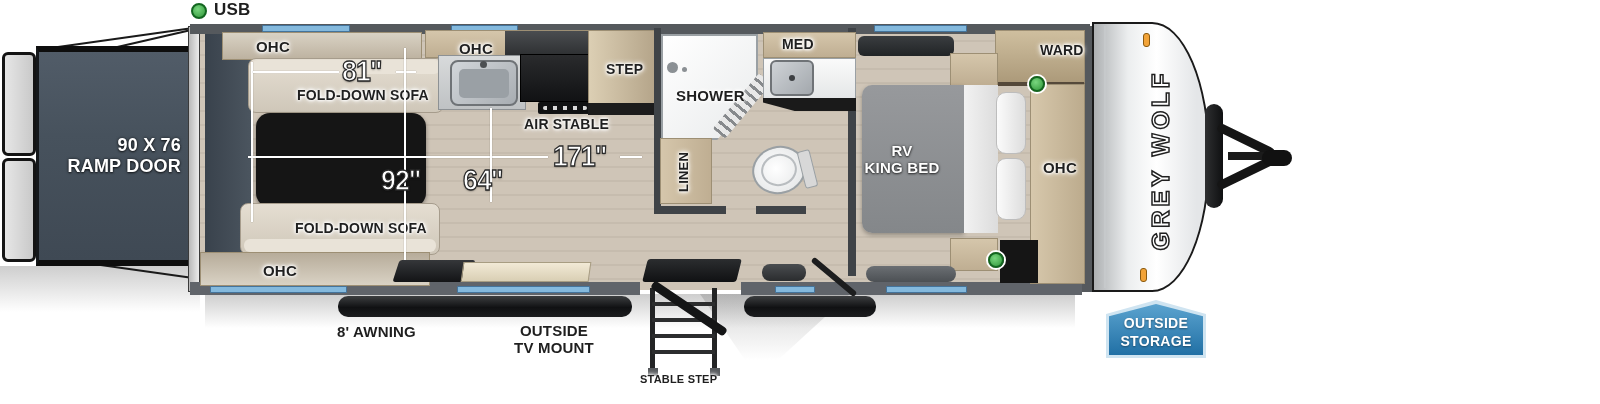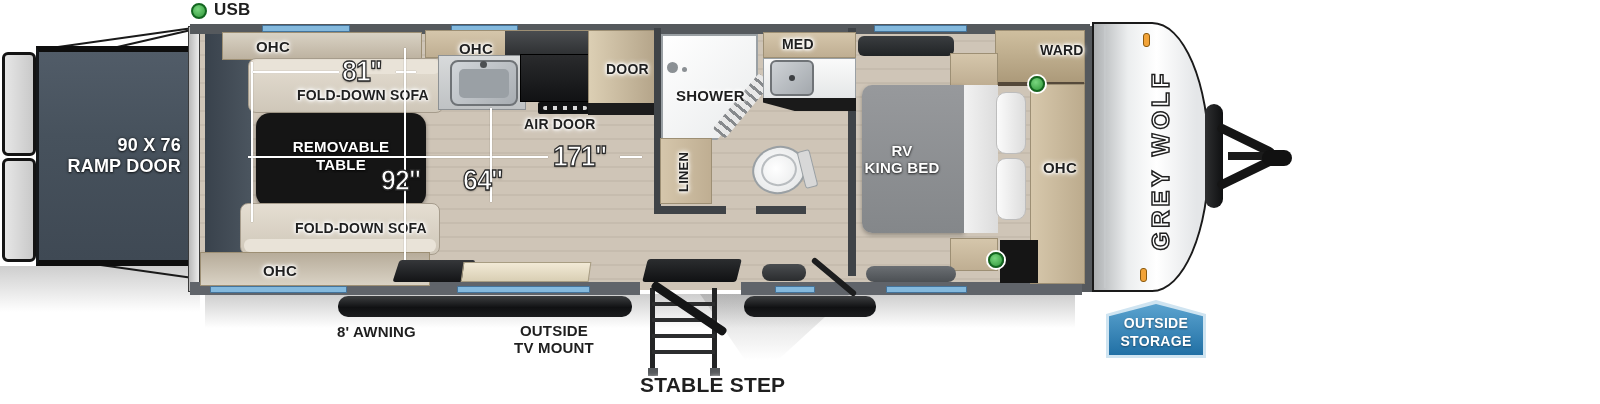--- a/index.html
+++ b/index.html
@@ -76,48 +76,44 @@
   <div class="window" style="left:886px;top:286px;width:81px;"></div>
 
   <div class="wood abs" style="left:222px;top:32px;width:200px;height:28px;background:linear-gradient(180deg,#d9d2c4,#bdb2a0);"></div>
   <div class="lbl" style="left:256px;top:39px;font-size:15px;">OHC</div>
 
   <div class="sofa" style="left:248px;top:58px;width:196px;height:55px;"></div>
   <div class="abs" style="left:252px;top:60px;width:188px;height:14px;background:#e9e3d8;border-radius:6px;"></div>
   <div class="lbl" style="left:297px;top:88px;">FOLD-DOWN SOFA</div>
 
   <div class="abs" style="left:256px;top:113px;width:170px;height:94px;background:#151515;border-radius:14px;box-shadow:0 2px 4px rgba(0,0,0,.4);"></div>
-  <div class="lbl white center" style="left:266px;top:138px;width:150px;font-size:15px;line-height:1.2;">
-    <span>REMOVABLE</span><br>
-    <span>TABLE</span>
-  </div>
 
   <div class="sofa" style="left:240px;top:203px;width:200px;height:52px;"></div>
   <div class="abs" style="left:244px;top:239px;width:192px;height:13px;background:#e9e3d8;border-radius:6px;"></div>
   <div class="lbl" style="left:295px;top:221px;">FOLD-DOWN SOFA</div>
 
   <div class="wood abs" style="left:200px;top:252px;width:230px;height:34px;background:linear-gradient(0deg,#d9d2c4,#b7ac9a);"></div>
   <div class="lbl" style="left:263px;top:263px;font-size:15px;">OHC</div>
   <div class="gdot" style="left:403px;top:263px;"></div>
 
   <div class="wood abs" style="left:425px;top:30px;width:170px;height:28px;"></div>
   <div class="abs" style="left:505px;top:31px;width:88px;height:26px;background:linear-gradient(180deg,#4a4d50,#2c2e30);"></div>
   <div class="lbl" style="left:459px;top:41px;font-size:15px;">OHC</div>
   <div class="abs" style="left:438px;top:55px;width:88px;height:55px;background:linear-gradient(180deg,#d8dadb,#bfc2c4);border:1px solid #8d9194;box-sizing:border-box;"></div>
   <div class="abs" style="left:450px;top:60px;width:68px;height:46px;background:linear-gradient(135deg,#d2d6da,#a8adb2);border:2px solid #6f7377;border-radius:8px;box-sizing:border-box;"></div>
   <div class="abs" style="left:459px;top:69px;width:50px;height:29px;background:#9aa0a5;border-radius:5px;"></div>
   <div class="abs" style="left:480px;top:61px;width:7px;height:7px;border-radius:50%;background:#4c4f52;"></div>
   <div class="abs" style="left:520px;top:54px;width:72px;height:48px;background:linear-gradient(180deg,#2a2b2d,#111214);border:1px solid #000;box-sizing:border-box;"></div>
   <div class="abs" style="left:538px;top:102px;width:54px;height:12px;background:#101112;border-radius:2px;"></div>
   <div class="abs" style="left:543px;top:106px;width:44px;height:4px;
        background:repeating-linear-gradient(90deg,#d9d9d9 0 4px,transparent 4px 10px);border-radius:2px;"></div>
-  <div class="lbl" style="left:524px;top:117px;">AIR DOOR</div>
+  <div class="lbl" style="left:524px;top:117px;">AIR STABLE</div>
   <div class="woodv abs" style="left:588px;top:30px;width:72px;height:74px;background:linear-gradient(90deg,#dccfb4,#b6a邑88);background:linear-gradient(90deg,#dccfb4,#b2a287);"></div>
   <div class="abs" style="left:588px;top:103px;width:72px;height:12px;background:#1c1c1c;"></div>
-  <div class="lbl" style="left:606px;top:62px;">DOOR</div>
+  <div class="lbl" style="left:606px;top:62px;">STEP</div>
 
   <div class="bathwall" style="left:654px;top:28px;width:7px;height:186px;"></div>
   <div class="bathwall" style="left:848px;top:28px;width:8px;height:186px;"></div>
   <div class="bathwall" style="left:654px;top:206px;width:72px;height:8px;"></div>
   <div class="bathwall" style="left:756px;top:206px;width:50px;height:8px;"></div>
 
   <div class="abs" style="left:661px;top:34px;width:97px;height:106px;background:linear-gradient(135deg,#ffffff,#e9ebec);border:2px solid #9aa0a4;box-sizing:border-box;
        clip-path:polygon(0 0,100% 0,100% 50%,58% 100%,0 100%);"></div>
   <div class="abs" style="left:706px;top:98px;width:72px;height:16px;
        background:repeating-linear-gradient(90deg,#86898c 0 3px,#e8e8e8 3px 8px);transform:rotate(-50deg);transform-origin:center;border-radius:3px;"></div>
@@ -193,21 +189,21 @@
 
   <div class="abs" style="left:650px;top:288px;width:5px;height:82px;background:#232425;"></div>
   <div class="abs" style="left:712px;top:288px;width:5px;height:82px;background:#232425;"></div>
   <div class="abs" style="left:652px;top:302px;width:63px;height:4px;background:#2c2d2e;"></div>
   <div class="abs" style="left:652px;top:318px;width:63px;height:4px;background:#2c2d2e;"></div>
   <div class="abs" style="left:652px;top:334px;width:63px;height:4px;background:#2c2d2e;"></div>
   <div class="abs" style="left:652px;top:350px;width:63px;height:4px;background:#2c2d2e;"></div>
   <div class="abs" style="left:645px;top:304px;width:88px;height:9px;background:#141516;border-radius:4px;transform:rotate(34deg);"></div>
   <div class="abs" style="left:648px;top:368px;width:10px;height:8px;background:#55585b;"></div>
   <div class="abs" style="left:710px;top:368px;width:10px;height:8px;background:#55585b;"></div>
-  <div class="lbl" style="left:640px;top:374px;font-size:21px;">STABLE STEP</div>
+  <div class="lbl" style="left:640px;top:374px;font-size:11px;">STABLE STEP</div>
 
   <div class="abs" style="left:1092px;top:22px;width:118px;height:270px;
        background:linear-gradient(90deg,#aeb1b3,#eceeef 30%,#ffffff 55%,#e4e6e8 90%);
        border:2px solid #1a1a1a;box-sizing:border-box;border-radius:0 60px 60px 0 / 0 140px 140px 0;"></div>
   <div class="abs" style="left:1104px;top:26px;width:2px;height:262px;background:#c6c9cb;"></div>
   <div class="abs" style="left:1143px;top:33px;width:7px;height:14px;background:#f2a338;border:1px solid #8a5a10;border-radius:3px;box-sizing:border-box;"></div>
   <div class="abs" style="left:1140px;top:268px;width:7px;height:14px;background:#f2a338;border:1px solid #8a5a10;border-radius:3px;box-sizing:border-box;"></div>
   <div class="abs" style="left:1065px;top:147px;width:190px;height:26px;
        font-weight:bold;font-size:24px;letter-spacing:4px;color:#fff;text-align:center;
        -webkit-text-stroke:1.5px #1f1f1f;text-shadow:0 0 1px #222;

